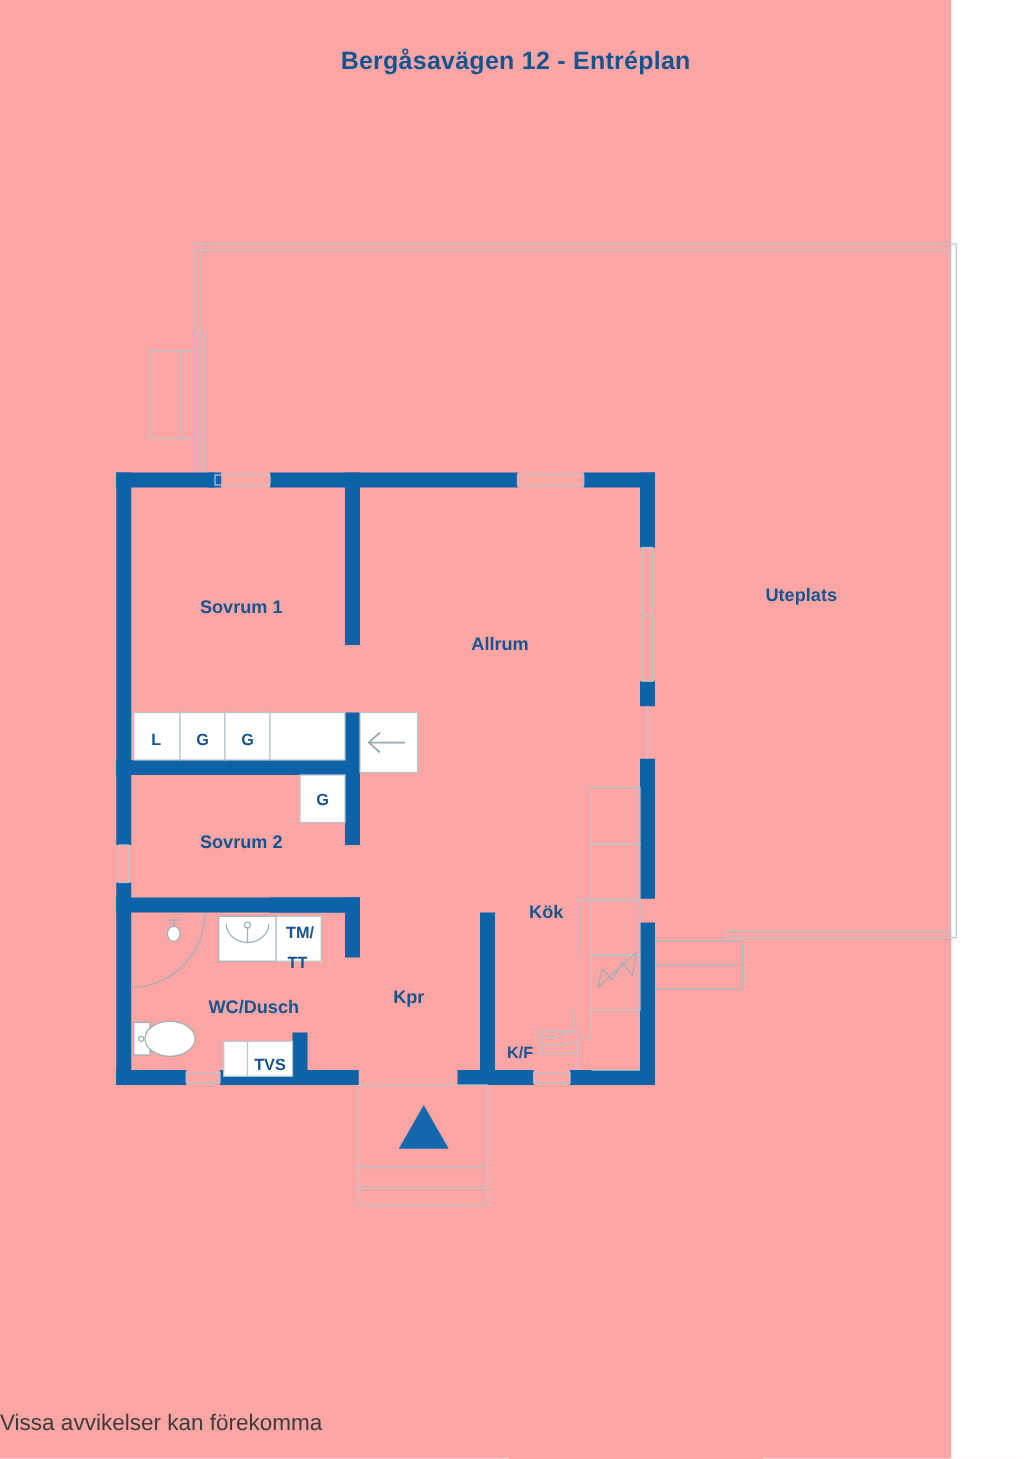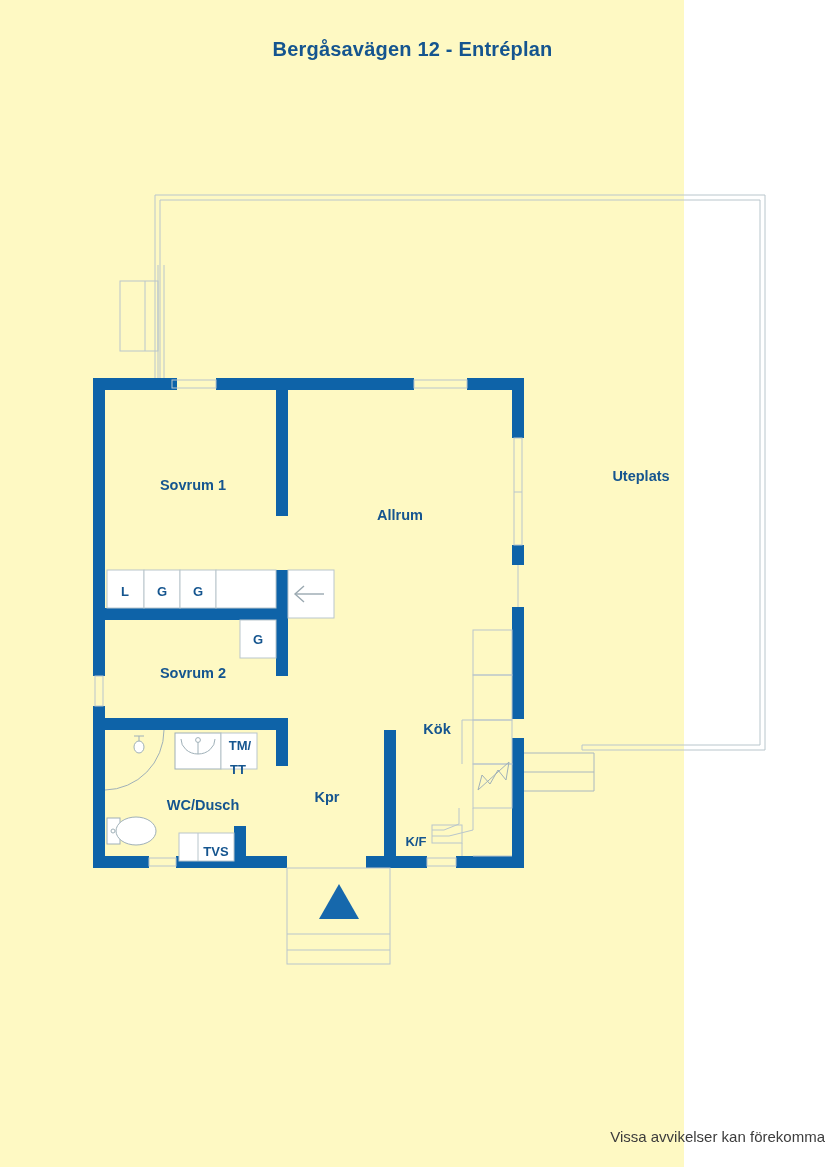--- a/index.html
+++ b/index.html
@@ -8,24 +8,24 @@
     background: #ffffff;
   }
   body {
     width: 825px;
     height: 1167px;
     font-family: "Liberation Sans", sans-serif;
     position: relative;
     overflow: hidden;
   }
   #plan-page {
-    width: 684px;
+    width: 761px;
     height: 1167px;
     position: relative;
-    background: #fef9c3;
+    background: #fca5a5;
   }
   #plan-title {
     position: absolute;
     top: 38px;
     left: 0;
     width: 825px;
     text-align: center;
     font-size: 20px;
     font-weight: bold;
     color: #15558f;
@@ -36,22 +36,22 @@
     top: 0;
     left: 12px;
     width: 825px;
     height: 1100px;
   }
   #plan-footer {
     position: absolute;
     top: 1128px;
     left: 0;
     width: 825px;
-    text-align: right;
-    font-size: 15px;
+    text-align: left;
+    font-size: 18px;
     color: #3c3c3c;
   }
   .room-label {
     font-family: "Liberation Sans", sans-serif;
     font-size: 14.5px;
     font-weight: bold;
     fill: #15558f;
   }
   .tag-label {
     font-family: "Liberation Sans", sans-serif;

